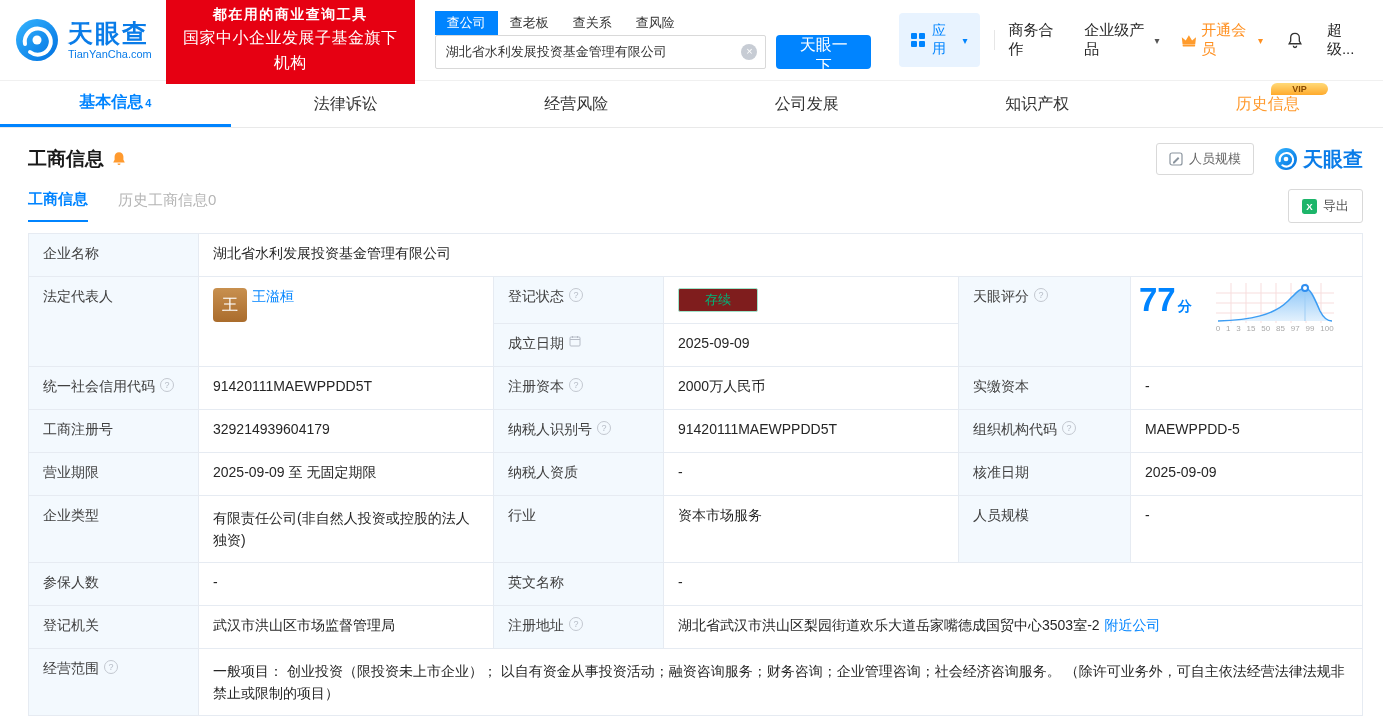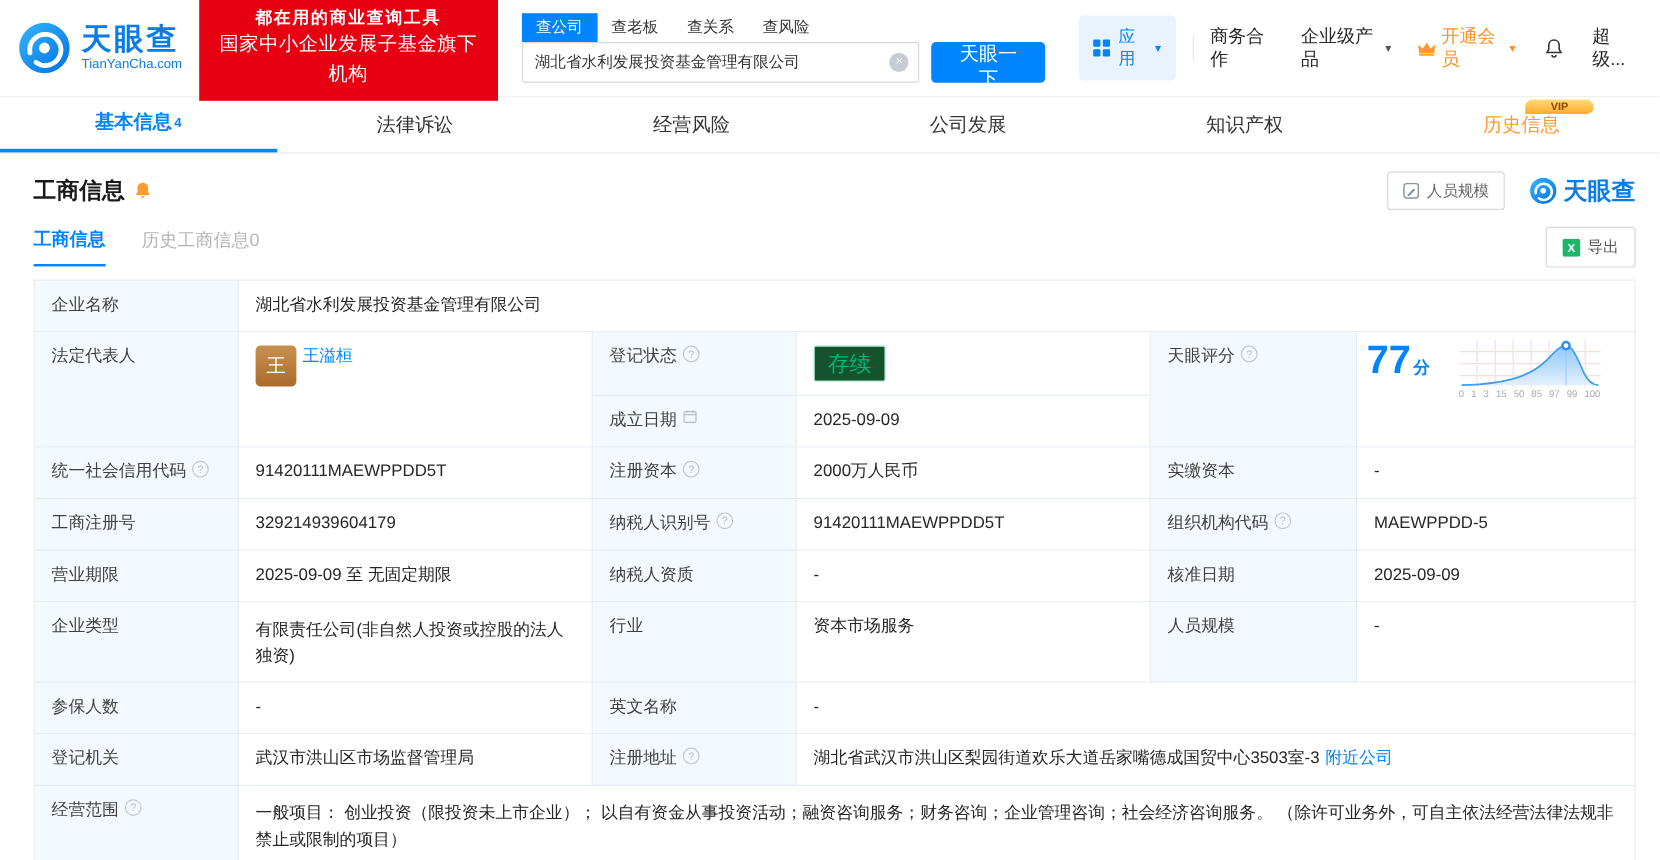--- a/index.html
+++ b/index.html
@@ -109,22 +109,22 @@
   .help {
     width: 14px; height: 14px; border: 1px solid #c3c8d0; border-radius: 50%;
     color: #b6bcc6; font-size: 9px; line-height: 12px; text-align: center; flex: 0 0 auto; cursor: pointer;
   }
   .blue-link { color: #0084ff; cursor: pointer; }
   .avatar {
     width: 34px; height: 34px; border-radius: 4px; background: linear-gradient(180deg, #c8904f, #aa6c2c);
     color: #fff; font-size: 16px; display: flex; align-items: center; justify-content: center; cursor: pointer;
   }
   .status-badge {
-    background: #14532d; color: #00b578; border: 1px solid #9fe3c9;
-    border-radius: 2px; padding: 2px 11px; font-size: 18px;
+    background: #7f1d1d; color: #00b578; border: 1px solid #9fe3c9;
+    border-radius: 2px; padding: 2px 26px; font-size: 13px;
   }
   .score-cell { padding: 6px 8px; gap: 24px; }
   .score-num { color: #0084ff; font-weight: bold; font-size: 33px; line-height: 1; white-space: nowrap; }
   .score-unit { font-size: 14px; font-weight: bold; margin-left: 2px; }
   .score-chart { display: flex; flex-direction: column; }
   .ticks { display: flex; justify-content: space-between; width: 118px; font-size: 8px; color: #a9a9a9; margin-top: 1px; }
 </style>
 </head>
 <body>
 
@@ -454,21 +454,21 @@
       <span>登记机关</span>
     </div>
   <div class="cell">
       <span>武汉市洪山区市场监督管理局</span>
     </div>
   <div class="cell lbl">
     <span>注册地址</span>
       <span class="help">?</span>
   </div>
   <div class="cell span3">
-    <span>湖北省武汉市洪山区梨园街道欢乐大道岳家嘴德成国贸中心3503室-3</span>
+    <span>湖北省武汉市洪山区梨园街道欢乐大道岳家嘴德成国贸中心3503室-2</span>
     <a class="blue-link">附近公司</a>
   </div>
 
   <div class="cell lbl">
     <span>经营范围</span>
       <span class="help">?</span>
   </div>
   <div class="cell span5 wrap">
       <span class="txt">一般项目： 创业投资（限投资未上市企业）； 以自有资金从事投资活动；融资咨询服务；财务咨询；企业管理咨询；社会经济咨询服务。 （除许可业务外，可自主依法经营法律法规非禁止或限制的项目）</span>
     </div>

